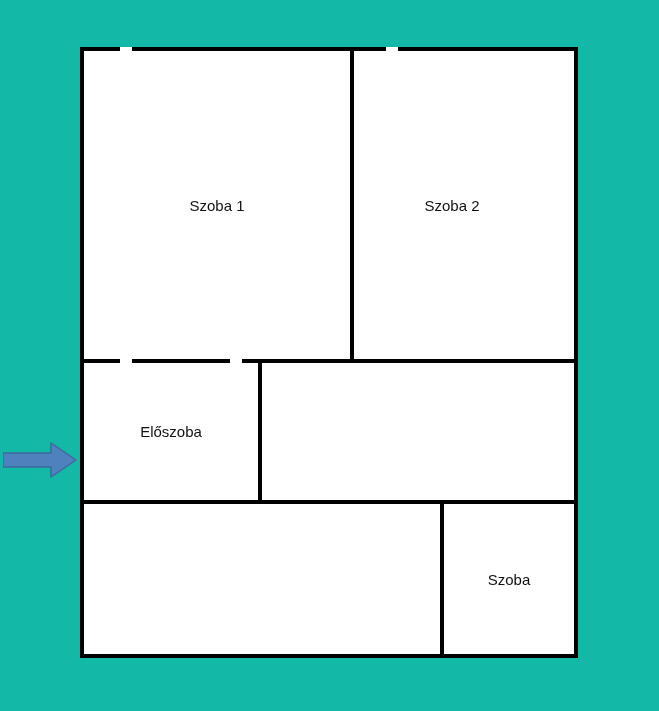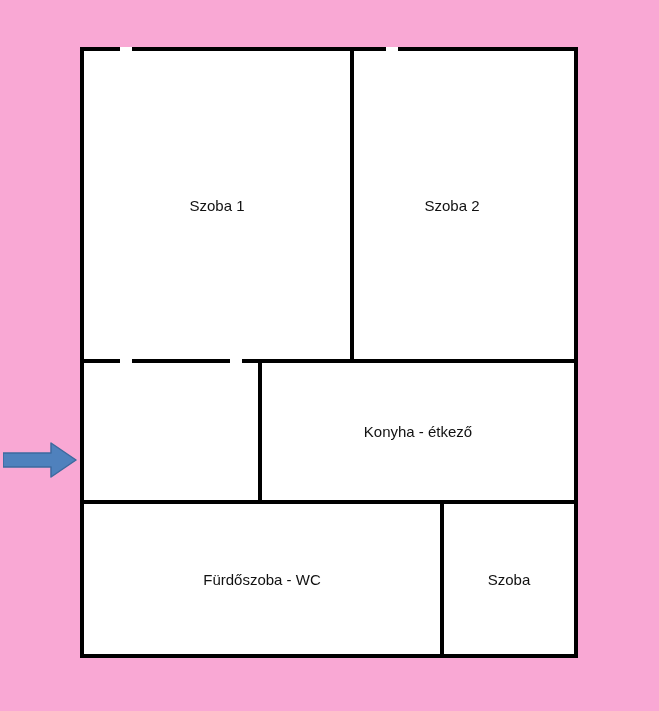--- a/index.html
+++ b/index.html
@@ -4,21 +4,21 @@
 <style>
   html, body {
     margin: 0;
     padding: 0;
     background: #ffffff;
   }
   .canvas {
     position: relative;
     width: 659px;
     height: 711px;
-    background: #f9a8d4;
+    background: #14b8a6;
     font-family: "Liberation Sans", sans-serif;
     color: #000000;
     overflow: hidden;
   }
   .plan {
     position: absolute;
     left: 80px;
     top: 47px;
     width: 498px;
     height: 611px;
@@ -78,27 +78,24 @@
     <div class="wall-gap" style="left:146px; top:308px; width:12px; height:4px;"></div>
 
     <div class="room" style="left:0; top:0; width:266px; height:308px;">
       <span class="room-label">Szoba 1</span>
     </div>
 
     <div class="room" style="left:258px; top:0; width:220px; height:308px;">
       <span class="room-label">Szoba 2</span>
     </div>
 
-
-    <div class="room" style="left:178px; top:312px; width:312px; height:137px;">
-      <span class="room-label">Konyha - étkező</span>
+    <div class="room" style="left:0; top:312px; width:174px; height:137px;">
+      <span class="room-label">Előszoba</span>
     </div>
 
-    <div class="room" style="left:0; top:453px; width:356px; height:150px;">
-      <span class="room-label">Fürdőszoba - WC</span>
-    </div>
+
 
     <div class="room" style="left:360px; top:453px; width:130px; height:150px;">
       <span class="room-label">Szoba</span>
     </div>
 
   </div>
 </div>
 
 </body></html>

